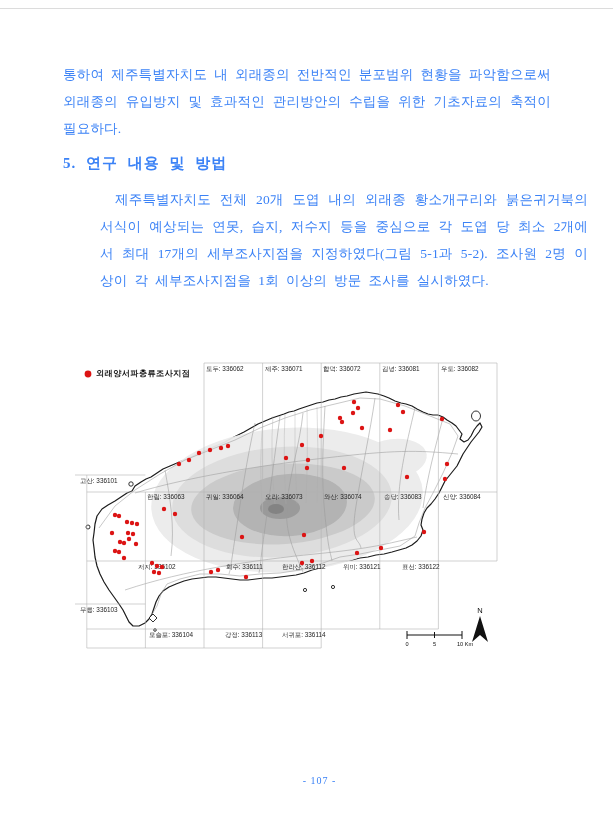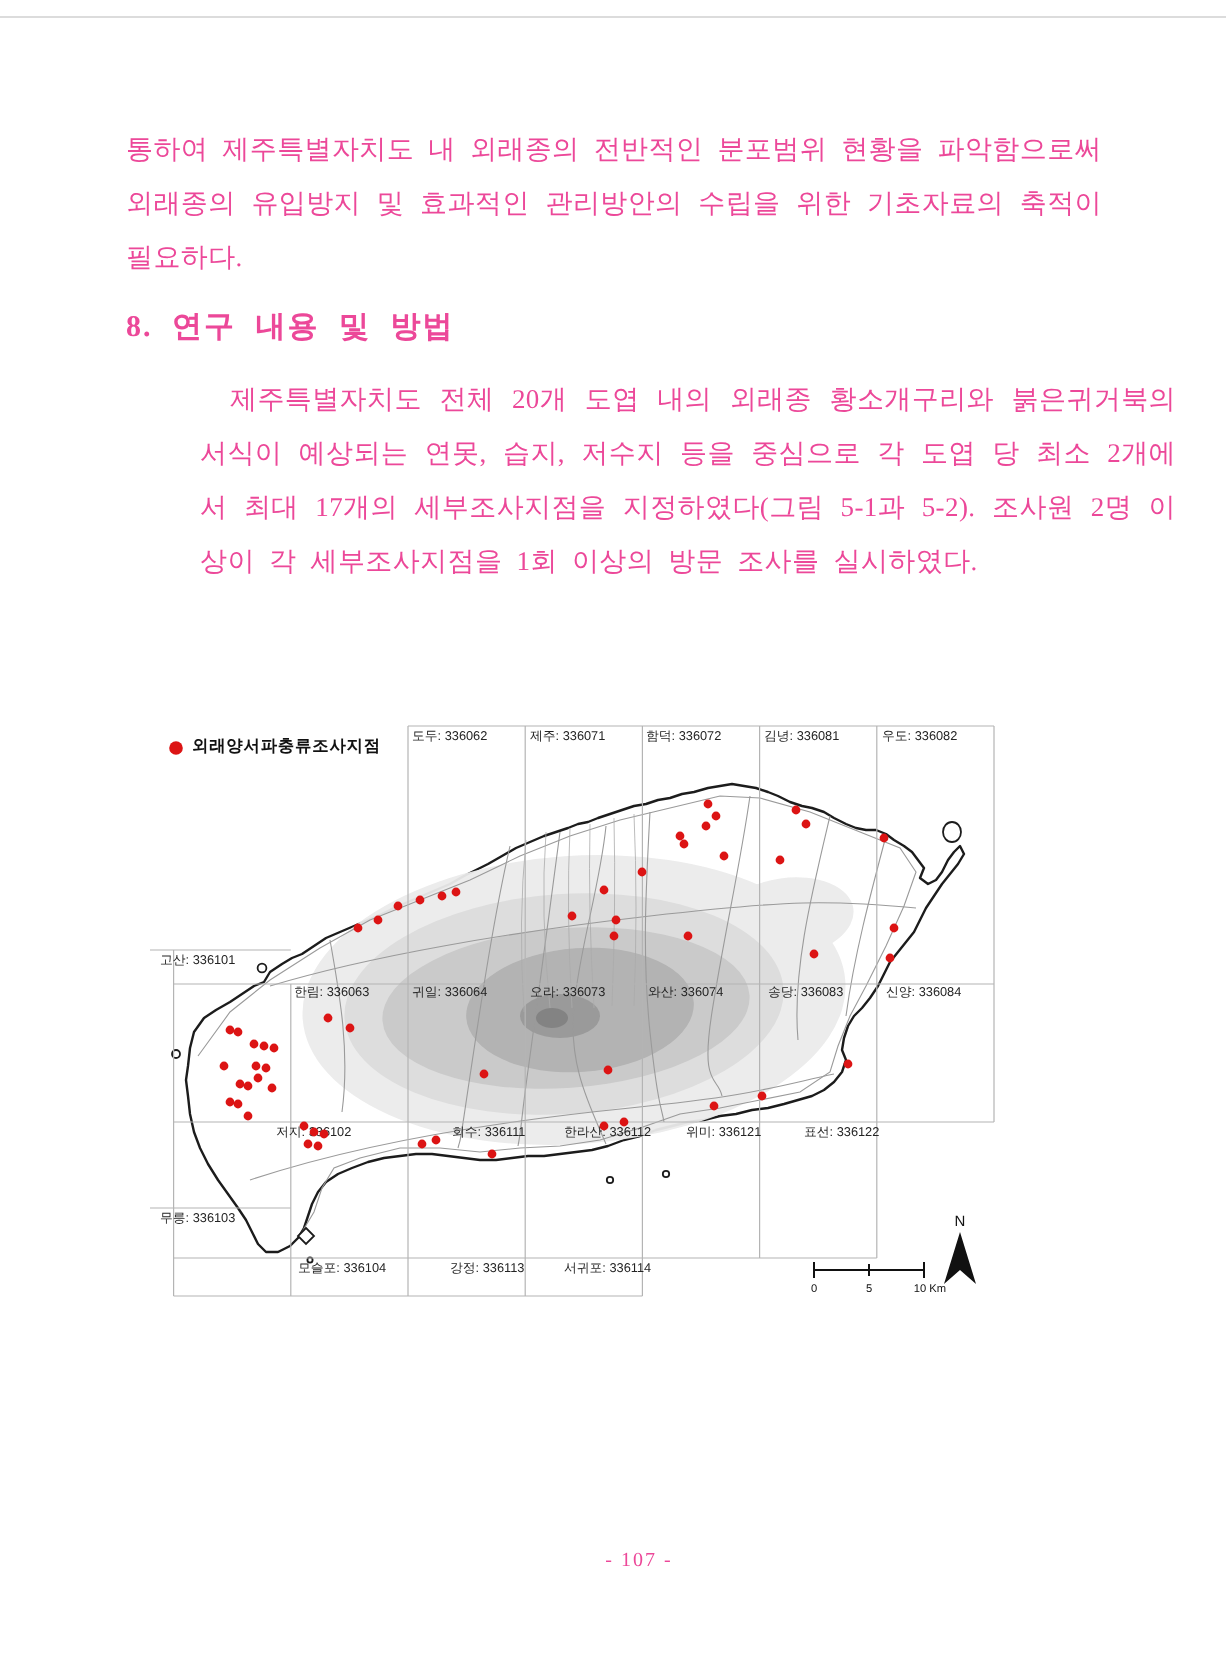--- a/index.html
+++ b/index.html
@@ -1,18 +1,18 @@
 <!DOCTYPE html>
 <html><head>
 <meta charset="utf-8">
 <style>
   html,body{margin:0;padding:0;background:#888;}
   .page{
     position:relative;width:613px;height:840px;margin:0 auto;
-    background:#ffffff;color:#ec4899;
+    background:#ffffff;color:#3b82f6;
     font-family:"Liberation Serif","DejaVu Serif",serif;
     overflow:hidden;
   }
   .scanline{position:absolute;left:0;width:100%;height:1px;background:#dcdcdc;}
   .block{position:absolute;left:63px;width:488px;margin:0;}
   p.body{
     font-size:13.5px;line-height:27px;text-align:justify;
     word-spacing:3.5px;letter-spacing:0.2px;margin:0;
   }
   p.indent{text-indent:15px;}
@@ -39,21 +39,21 @@
   .scalebar{stroke:#111;stroke-width:1;}
 </style>
 </head>
 <body>
 
 <div class="page">
   <div class="scanline" style="top:8px;"></div>
 
   <p class="block body" style="top:61px;">통하여 제주특별자치도 내 외래종의 전반적인 분포범위 현황을 파악함으로써 외래종의 유입방지 및 효과적인 관리방안의 수립을 위한 기초자료의 축적이 필요하다.</p>
 
-  <h2 class="block heading" style="top:154px;">8. 연구 내용 및 방법</h2>
+  <h2 class="block heading" style="top:154px;">5. 연구 내용 및 방법</h2>
 
   <p class="block body indent" style="top:186px;margin-left:37px;">제주특별자치도 전체 20개 도엽 내의 외래종 황소개구리와 붉은귀거북의 서식이 예상되는 연못, 습지, 저수지 등을 중심으로 각 도엽 당 최소 2개에서 최대 17개의 세부조사지점을 지정하였다(그림 5-1과 5-2). 조사원 2명 이상이 각 세부조사지점을 1회 이상의 방문 조사를 실시하였다.</p>
 
 
   <div class="figure">
     <svg width="470" height="300" viewBox="0 0 470 300" xmlns="http://www.w3.org/2000/svg">
 
       <g>
         <path class="coast" d="M19,175 L20,166 22,158 27,151 33,147 40,143 46,139 52,135 57,133 60,128 66,124 71,121 76,119 82,115 88,111 95,108 102,105 109,102 116,99 122,96 129,93 136,90 143,87 150,84 157,80 163,77 169,74 176,70 183,66 190,63 197,60 203,58 209,56 214,54 219,53 224,51 230,49 236,47 242,45 248,44 254,42 260,41 266,39 272,38 279,36 285,35 291,34 297,35 303,36 309,38 314,40 320,43 326,45 331,46 337,48 342,51 348,54 353,56 358,57 363,57 368,59 372,62 377,65 381,68 384,72 387,76 385,81 389,84 393,82 396,78 399,72 402,68 405,65 407,69 404,74 400,79 396,84 392,90 388,96 385,102 382,108 378,113 374,118 370,123 367,129 364,135 360,141 356,146 352,150 349,155 347,161 346,167 348,172 346,178 342,183 337,187 331,190 324,192 317,194 309,196 301,197 293,199 285,200 277,202 269,203 261,205 253,207 245,210 237,212 229,215 221,217 213,218 205,219 197,220 189,220 181,221 173,222 165,222 157,221 149,220 141,219 133,219 125,220 117,221 109,223 101,226 94,229 88,233 84,238 81,244 79,250 77,256 74,261 70,265 64,268 58,268 54,264 51,258 48,252 44,246 39,239 34,232 29,224 25,216 22,208 20,199 19,190 18,182 Z"></path>
       </g>

